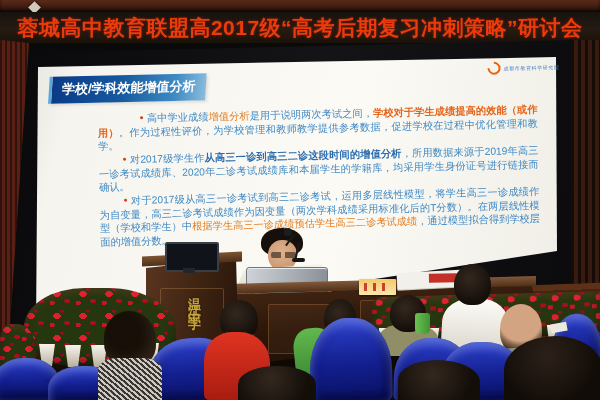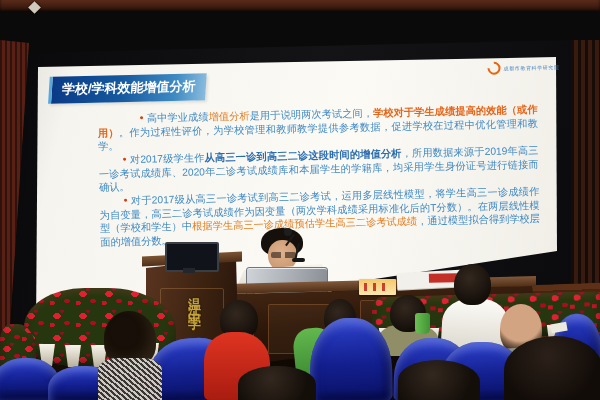--- a/index.html
+++ b/index.html
@@ -131,20 +131,21 @@
   .head{background:radial-gradient(circle at 42% 35%,#33281f,#140e09 72%);
     border-radius:50% 50% 44% 44%;}
 </style>
 </head>
 <body>
 
 <div id="ph">
 
   <div class="abs beam"></div>
   <div class="abs sticker"></div>
+  <div class="abs banner">蓉城高中教育联盟高2017级“高考后期复习冲刺策略”研讨会</div>
 
   <div class="abs frame"></div>
   <div class="abs wall-left"></div>
   <div class="abs wall-right"></div>
   <div class="abs screen"></div>
 
   <div class="abs slide">
     <div class="abs slide-title">学校/学科效能增值分析</div>
     <div class="abs slide-logo">
       <span class="logo-arc"></span>

